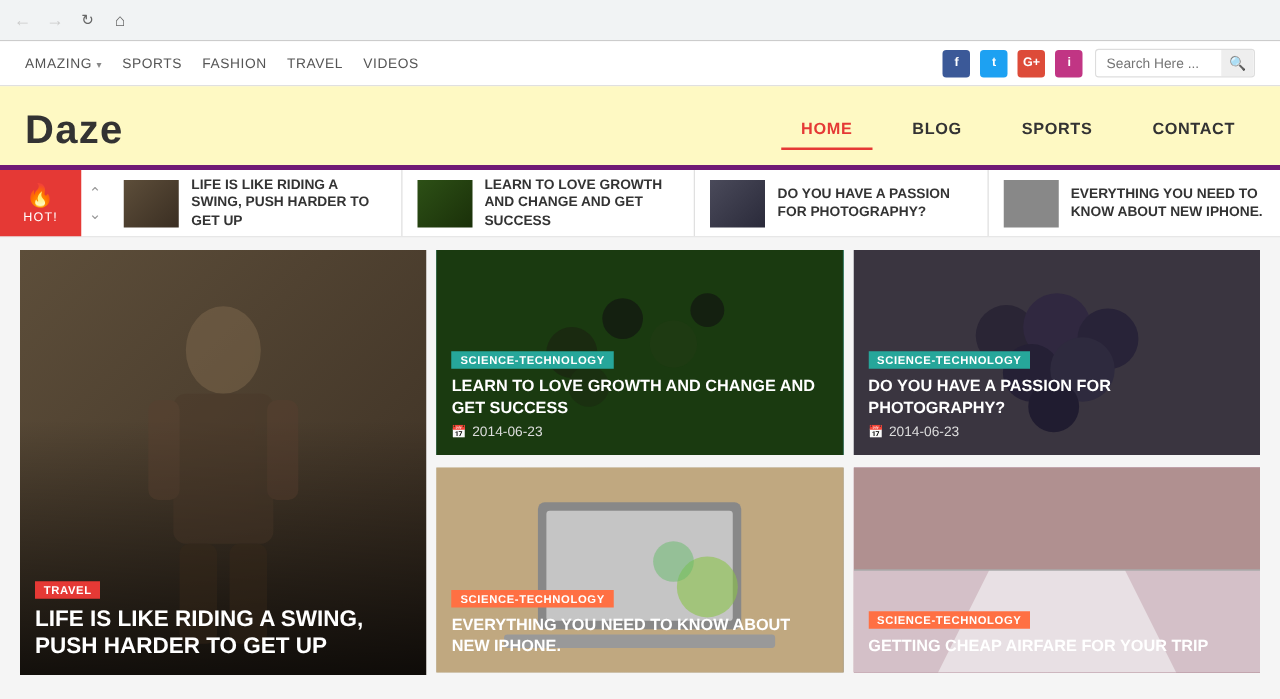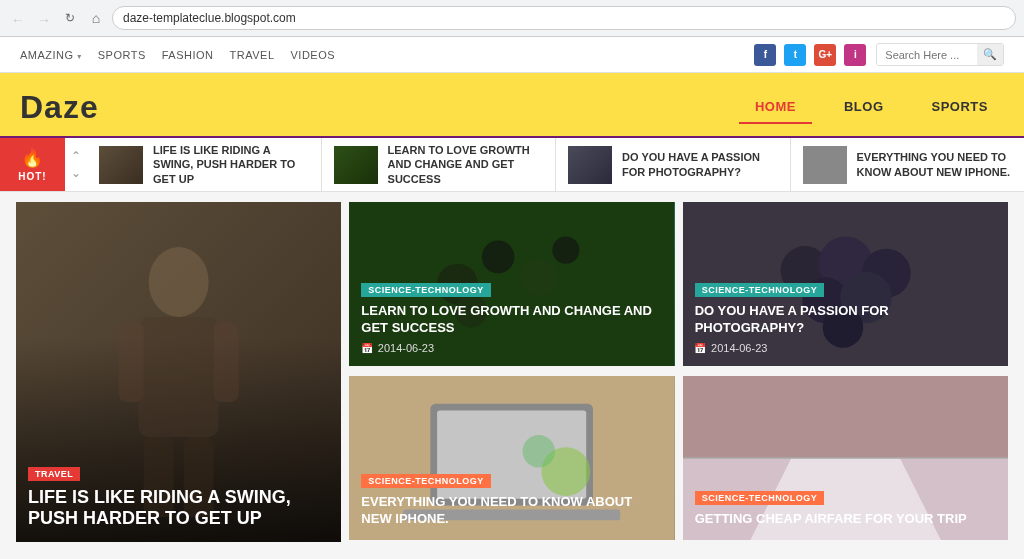--- a/index.html
+++ b/index.html
@@ -75,26 +75,26 @@
       width: 100px;
     }
     .search-btn {
       background: #eee; border: none;
       padding: 4px 6px; cursor: pointer;
       font-size: 11px; color: #666;
     }
 
     
     .main-header {
-      background: #fde047;
+      background: #fef9c3;
       padding: 16px 20px 10px;
       display: flex;
       align-items: center;
       justify-content: space-between;
-      border-bottom: 2px solid #701a75;
+      border-bottom: 4px solid #701a75;
     }
     .site-logo {
       font-size: 32px; font-weight: bold;
       color: #333; letter-spacing: 1px;
     }
     .main-nav { display: flex; align-items: flex-start; gap: 16px; }
     .main-nav a {
       text-decoration: none;
       padding: 8px 16px;
       font-size: 13px;
@@ -120,21 +120,21 @@
     .hot-badge {
       background: #e53935;
       display: flex; flex-direction: column;
       align-items: center; justify-content: center;
       padding: 0 14px;
       min-width: 65px;
     }
     .hot-badge .fire-icon { font-size: 18px; margin-bottom: 2px; }
     .hot-badge .hot-text {
       color: white; font-size: 10px;
-      font-weight: bold; letter-spacing: 1px;
+      font-weight: normal; letter-spacing: 1px;
     }
     .ticker-nav {
       display: flex; flex-direction: column;
       justify-content: center; padding: 0 6px;
       color: #999; font-size: 12px;
       cursor: pointer; gap: 3px;
     }
     .ticker-items {
       display: flex; align-items: center;
       flex: 1; overflow: hidden;
@@ -229,21 +229,20 @@
   </style>
 </head>
 <body>
 
 <div class="browser-chrome">
   <div class="browser-toolbar">
     <button class="browser-nav-btn disabled">←</button>
     <button class="browser-nav-btn disabled">→</button>
     <button class="browser-nav-btn browser-reload">↻</button>
     <button class="browser-nav-btn">⌂</button>
-    <input class="browser-address-bar" value="daze-templateclue.blogspot.com" readonly="" style="">
   </div>
 </div>
 
 <div class="utility-bar">
   <nav class="utility-nav">
     <a href="#">
       <span>AMAZING</span>
       <span class="dropdown-arrow">▾</span>
     </a>
     <a href="#">SPORTS</a>
@@ -264,20 +263,21 @@
     </div>
   </div>
 </div>
 
 <div class="main-header">
   <div class="site-logo">Daze</div>
   <nav class="main-nav">
     <a href="#" class="active">HOME</a>
     <a href="#">BLOG</a>
     <a href="#">SPORTS</a>
+    <a href="#">CONTACT</a>
   </nav>
 </div>
 
 <div class="ticker-bar">
   <div class="hot-badge">
     <span class="fire-icon">🔥</span>
     <span class="hot-text">HOT!</span>
   </div>
   <div class="ticker-nav">
     <span>⌃</span>

